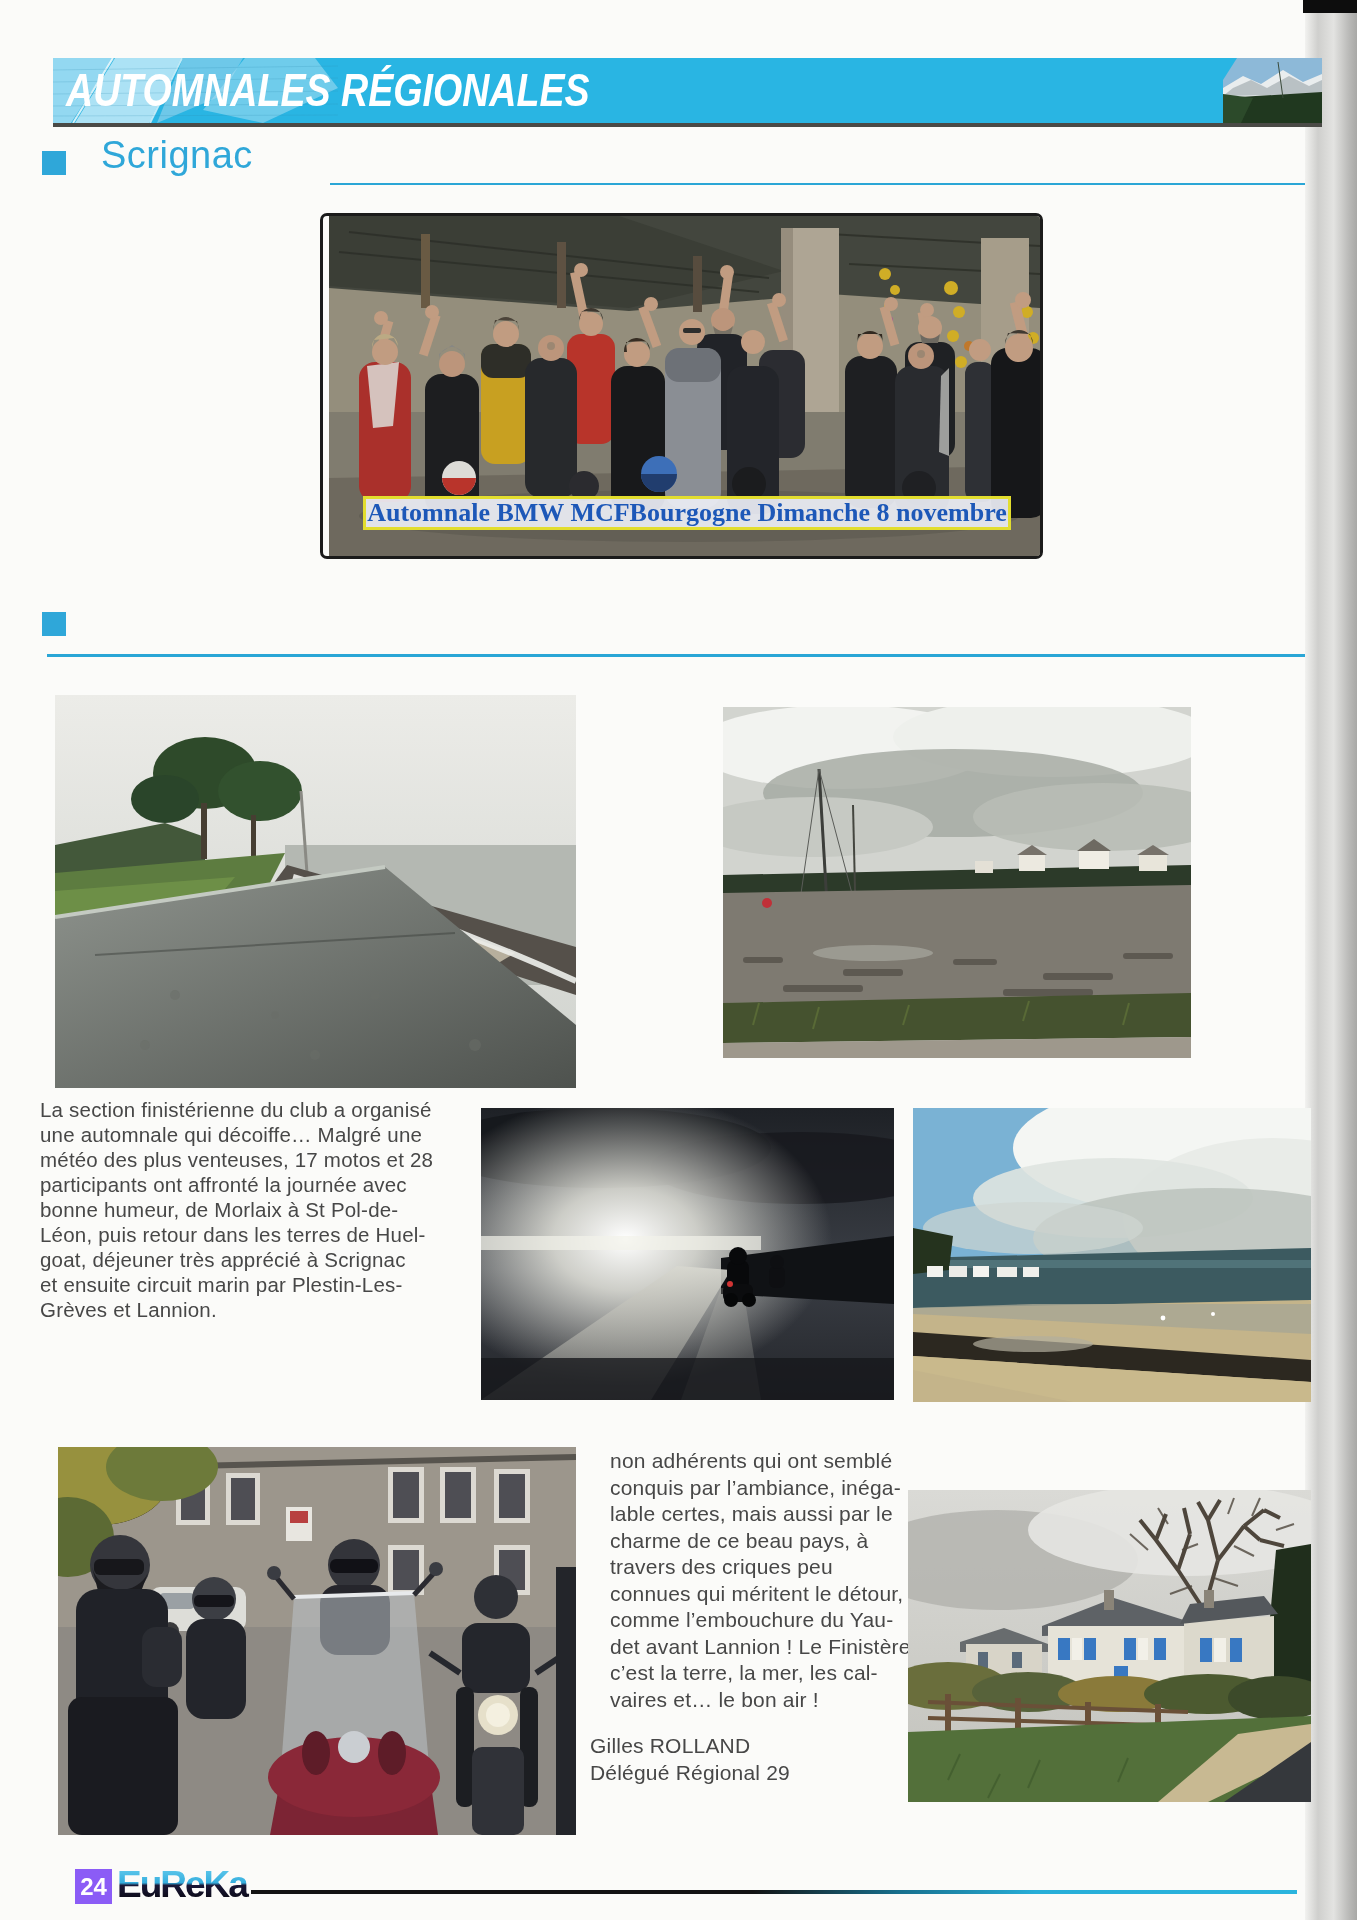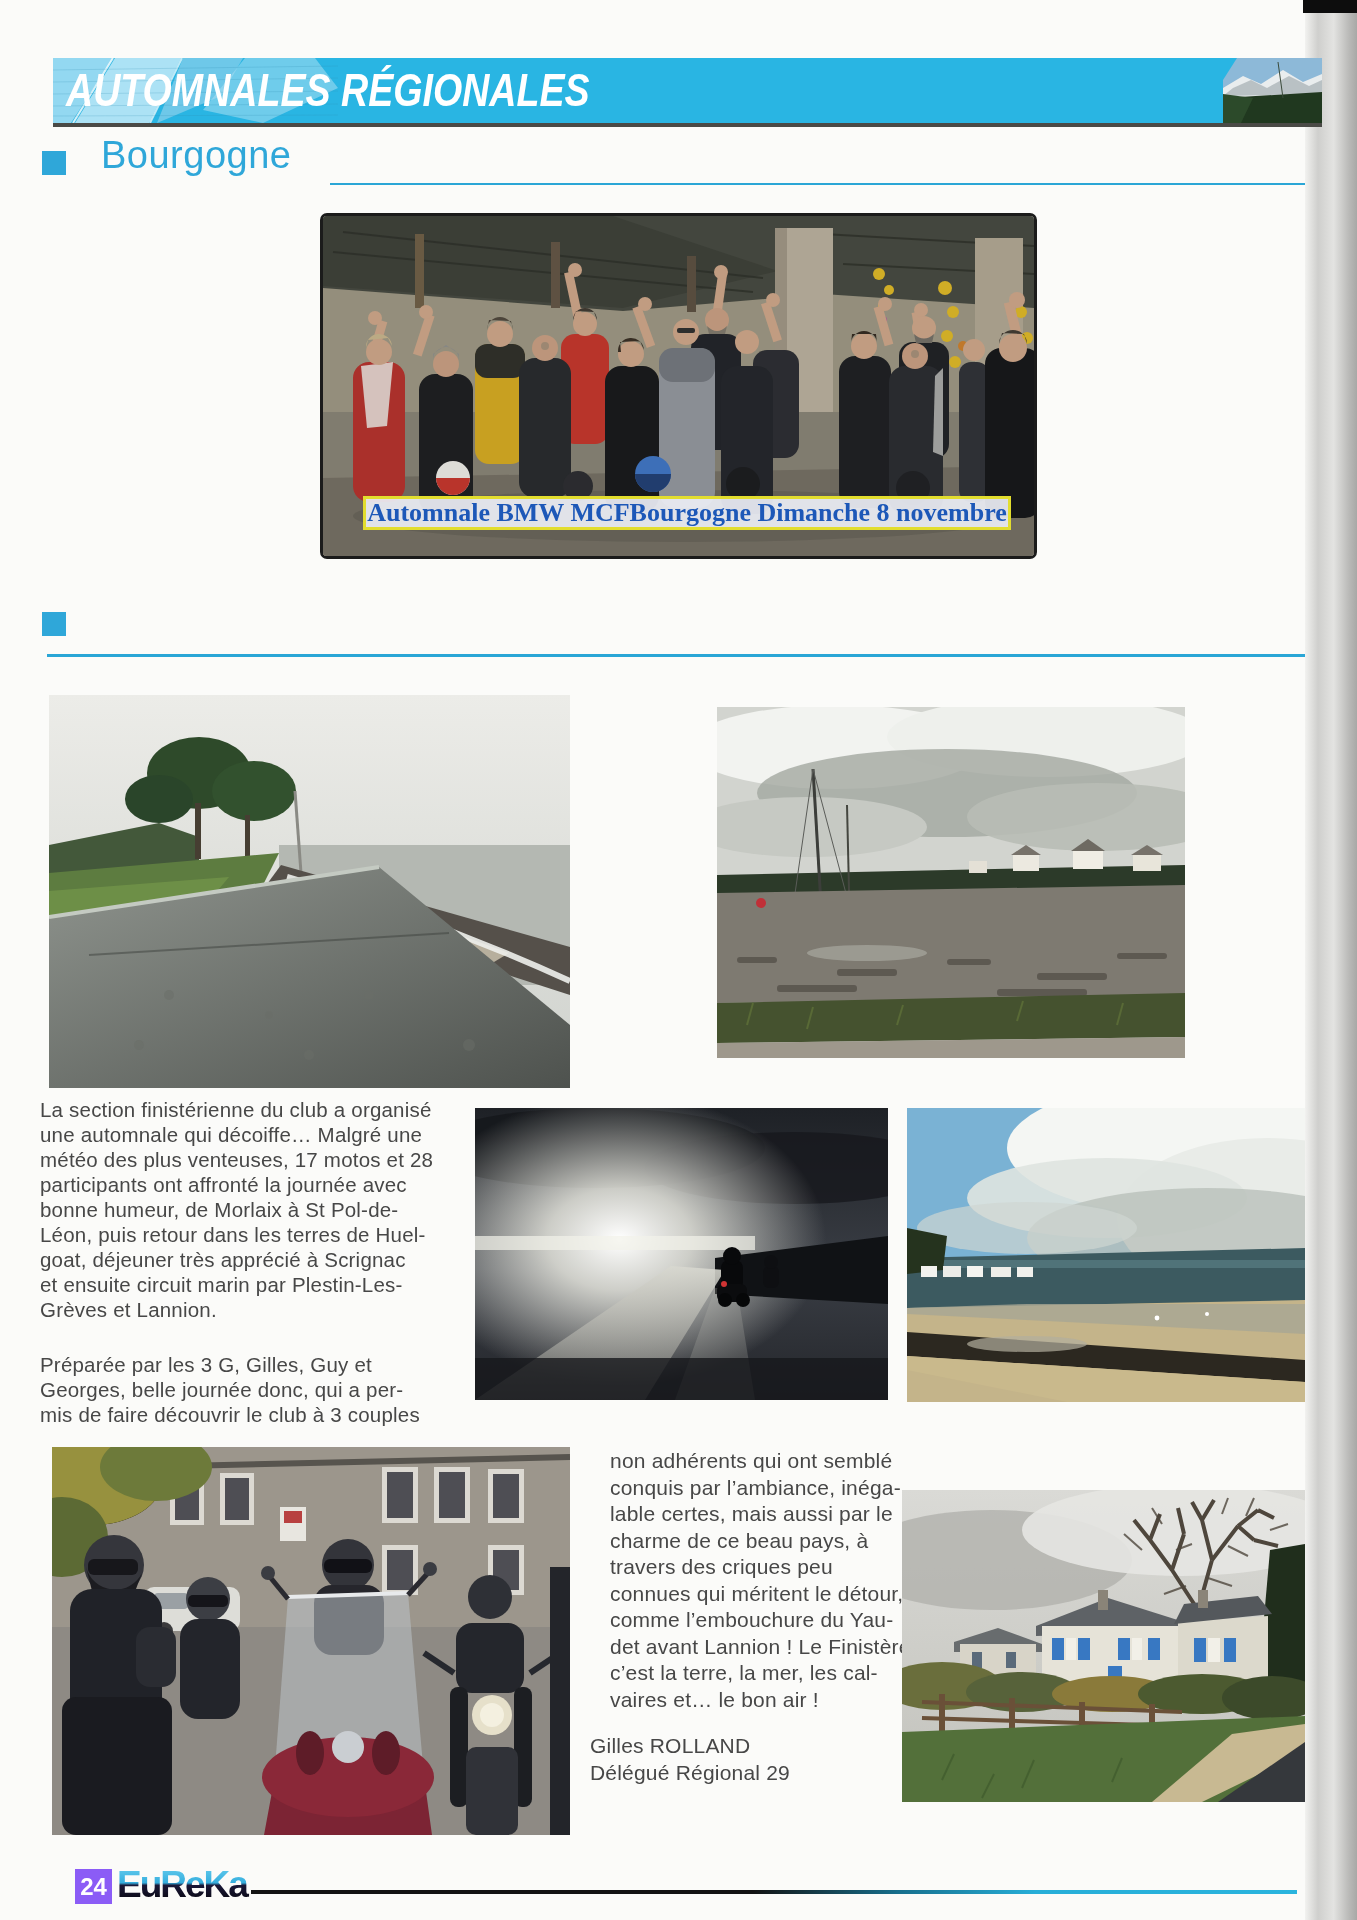--- a/index.html
+++ b/index.html
@@ -14,21 +14,21 @@
     border-bottom:4px solid #4a4a46;padding-left:16px;}
   #banner-title{position:absolute;left:13px;top:0;height:65px;line-height:64px;
     color:#ffffff;font-size:47px;font-weight:bold;font-style:italic;letter-spacing:0px;
     transform:scaleX(.8);transform-origin:left center;white-space:nowrap;}
   .banner-art{position:absolute;top:0;height:100%;}
   
   .sec-square{position:absolute;width:24px;height:24px;background:#2fa7d9;}
   .sec-heading{position:absolute;color:#2fa7d9;font-size:38px;font-weight:400;letter-spacing:.5px;}
   .sec-rule{position:absolute;height:3px;background:#2aa6d6;}
   
-  .photo{position:absolute;overflow:hidden;}
+  .photo{position:absolute;overflow:hidden;padding-left:6px;}
   .photo svg{display:block;width:100%;height:100%;}
   #group-photo{border:3px solid #1b1b1b;border-radius:7px;}
   #photo-caption{position:absolute;left:40px;top:280px;width:648px;height:34px;
     background:rgba(235,237,244,.93);border:3px solid #e2dd2e;box-sizing:border-box;
     text-align:center;line-height:27px;font-family:"Liberation Serif",serif;
     font-weight:bold;color:#1d58b8;font-size:26px;white-space:nowrap;}
   
   .para{position:absolute;white-space:pre-line;color:#474747;}
   #para1,#para2{left:40px;width:420px;font-size:20.5px;line-height:25px;letter-spacing:.2px;}
   #para1{top:1097px;} #para2{top:1352px;}
@@ -71,21 +71,21 @@
       <polygon points="10,30 28,22 44,30 66,18 86,28 99,22 99,36 0,38" fill="#9aa3a8" opacity=".6"></polygon>
       <polygon points="0,40 99,34 99,65 0,65" fill="#20381f"></polygon>
       <polygon points="0,36 30,40 18,65 0,65" fill="#2c4a2a"></polygon>
       <line x1="55" y1="4" x2="60" y2="40" stroke="#3a4a3a" stroke-width="1"></line>
       <polygon points="0,0 14,0 0,22" fill="#29b5e3"></polygon>
     </svg>
     <div id="banner-title">AUTOMNALES RÉGIONALES</div>
   </div>
 
   <div class="sec-square" style="left:42px;top:151px;"></div>
-  <div class="sec-heading" style="left:101px;top:134px;">Bourgogne</div>
+  <div class="sec-heading" style="left:101px;top:134px;">Scrignac</div>
   <div class="sec-rule" style="left:330px;top:183px;width:975px;height:2px;"></div>
 
   <div class="photo" id="group-photo" style="left:320px;top:213px;width:711px;height:340px;">
     <svg viewBox="0 0 711 340" preserveAspectRatio="none">
       <rect width="711" height="340" fill="#8f8a7d"></rect>
       <rect y="60" width="711" height="140" fill="#98927f"></rect>
       <g>
         <polygon points="0,0 711,0 711,92 500,78 300,95 0,72" fill="#41443c"></polygon>
         <polygon points="0,0 290,0 455,55 300,92 0,70" fill="#383b34"></polygon>
         <g stroke="#272a24" stroke-width="2" opacity=".8">
@@ -310,23 +310,20 @@
 
   <div class="para" id="para1">La section finistérienne du club a organisé
 une automnale qui décoiffe… Malgré une
 météo des plus venteuses, 17 motos et 28
 participants ont affronté la journée avec
 bonne humeur, de Morlaix à St Pol-de-
 Léon, puis retour dans les terres de Huel-
 goat, déjeuner très apprécié à Scrignac
 et ensuite circuit marin par Plestin-Les-
 Grèves et Lannion.</div>
-  <div class="para" id="para2">Préparée par les 3 G, Gilles, Guy et
-Georges, belle journée donc, qui a per-
-mis de faire découvrir le club à 3 couples</div>
 
   <div class="photo" style="left:475px;top:1108px;width:413px;height:292px;">
     <svg viewBox="0 0 413 292" preserveAspectRatio="none">
       <defs>
         <linearGradient id="nr-sky" x1="0" y1="0" x2="0" y2="1">
           <stop offset="0" stop-color="#1e2126"></stop>
             <stop offset=".55" stop-color="#3a3e45"></stop>
           <stop offset="1" stop-color="#24262b"></stop>
         </linearGradient>
         <radialGradient id="nr-glare" cx=".35" cy=".45" r=".5">

